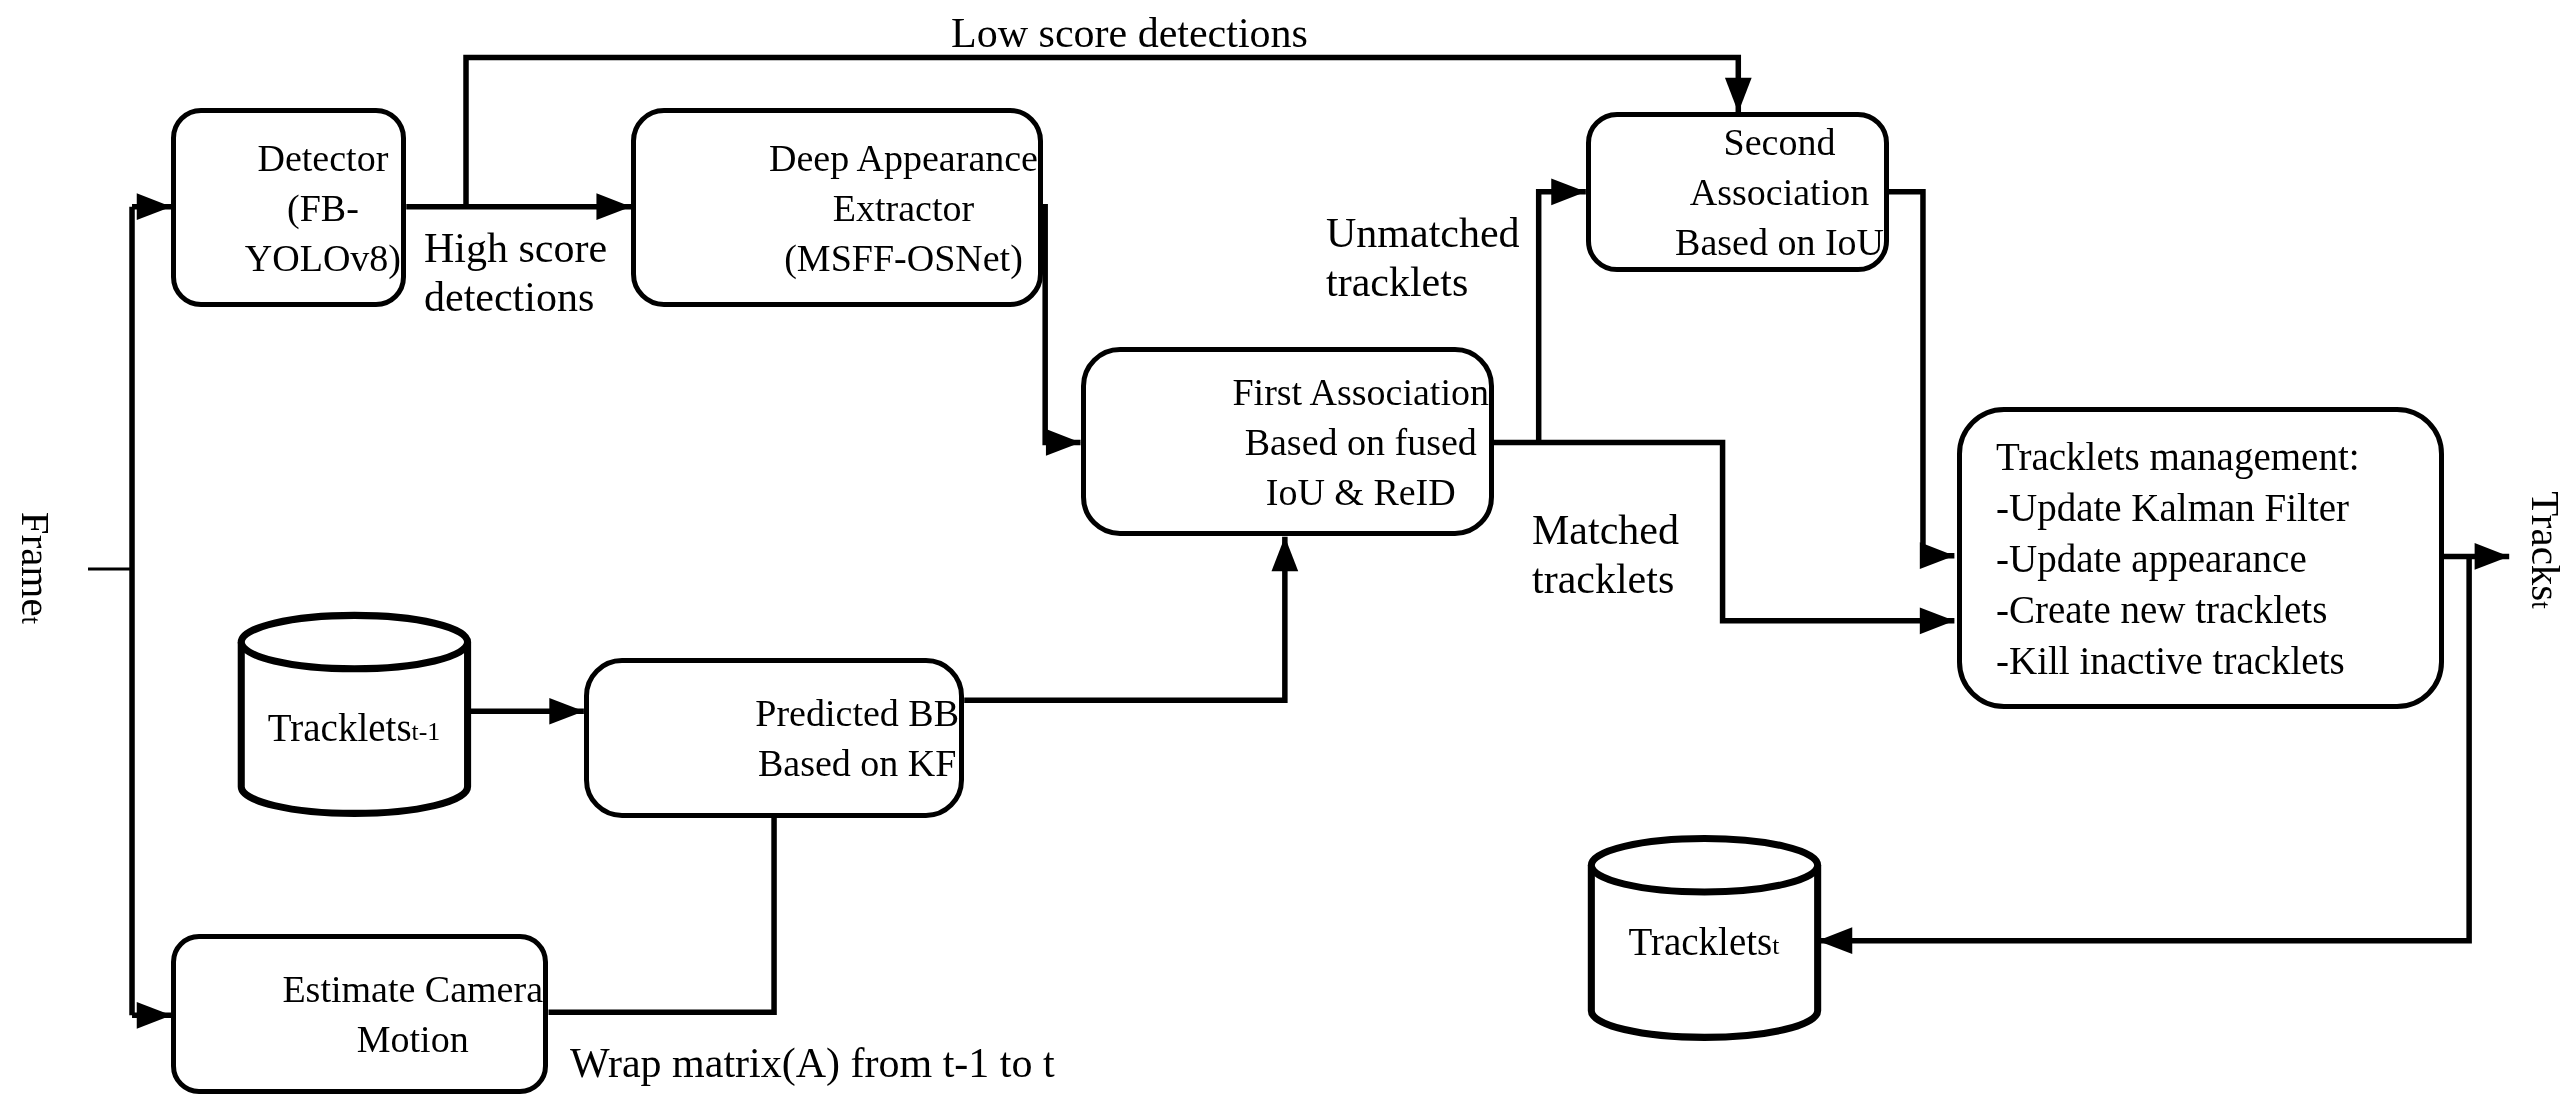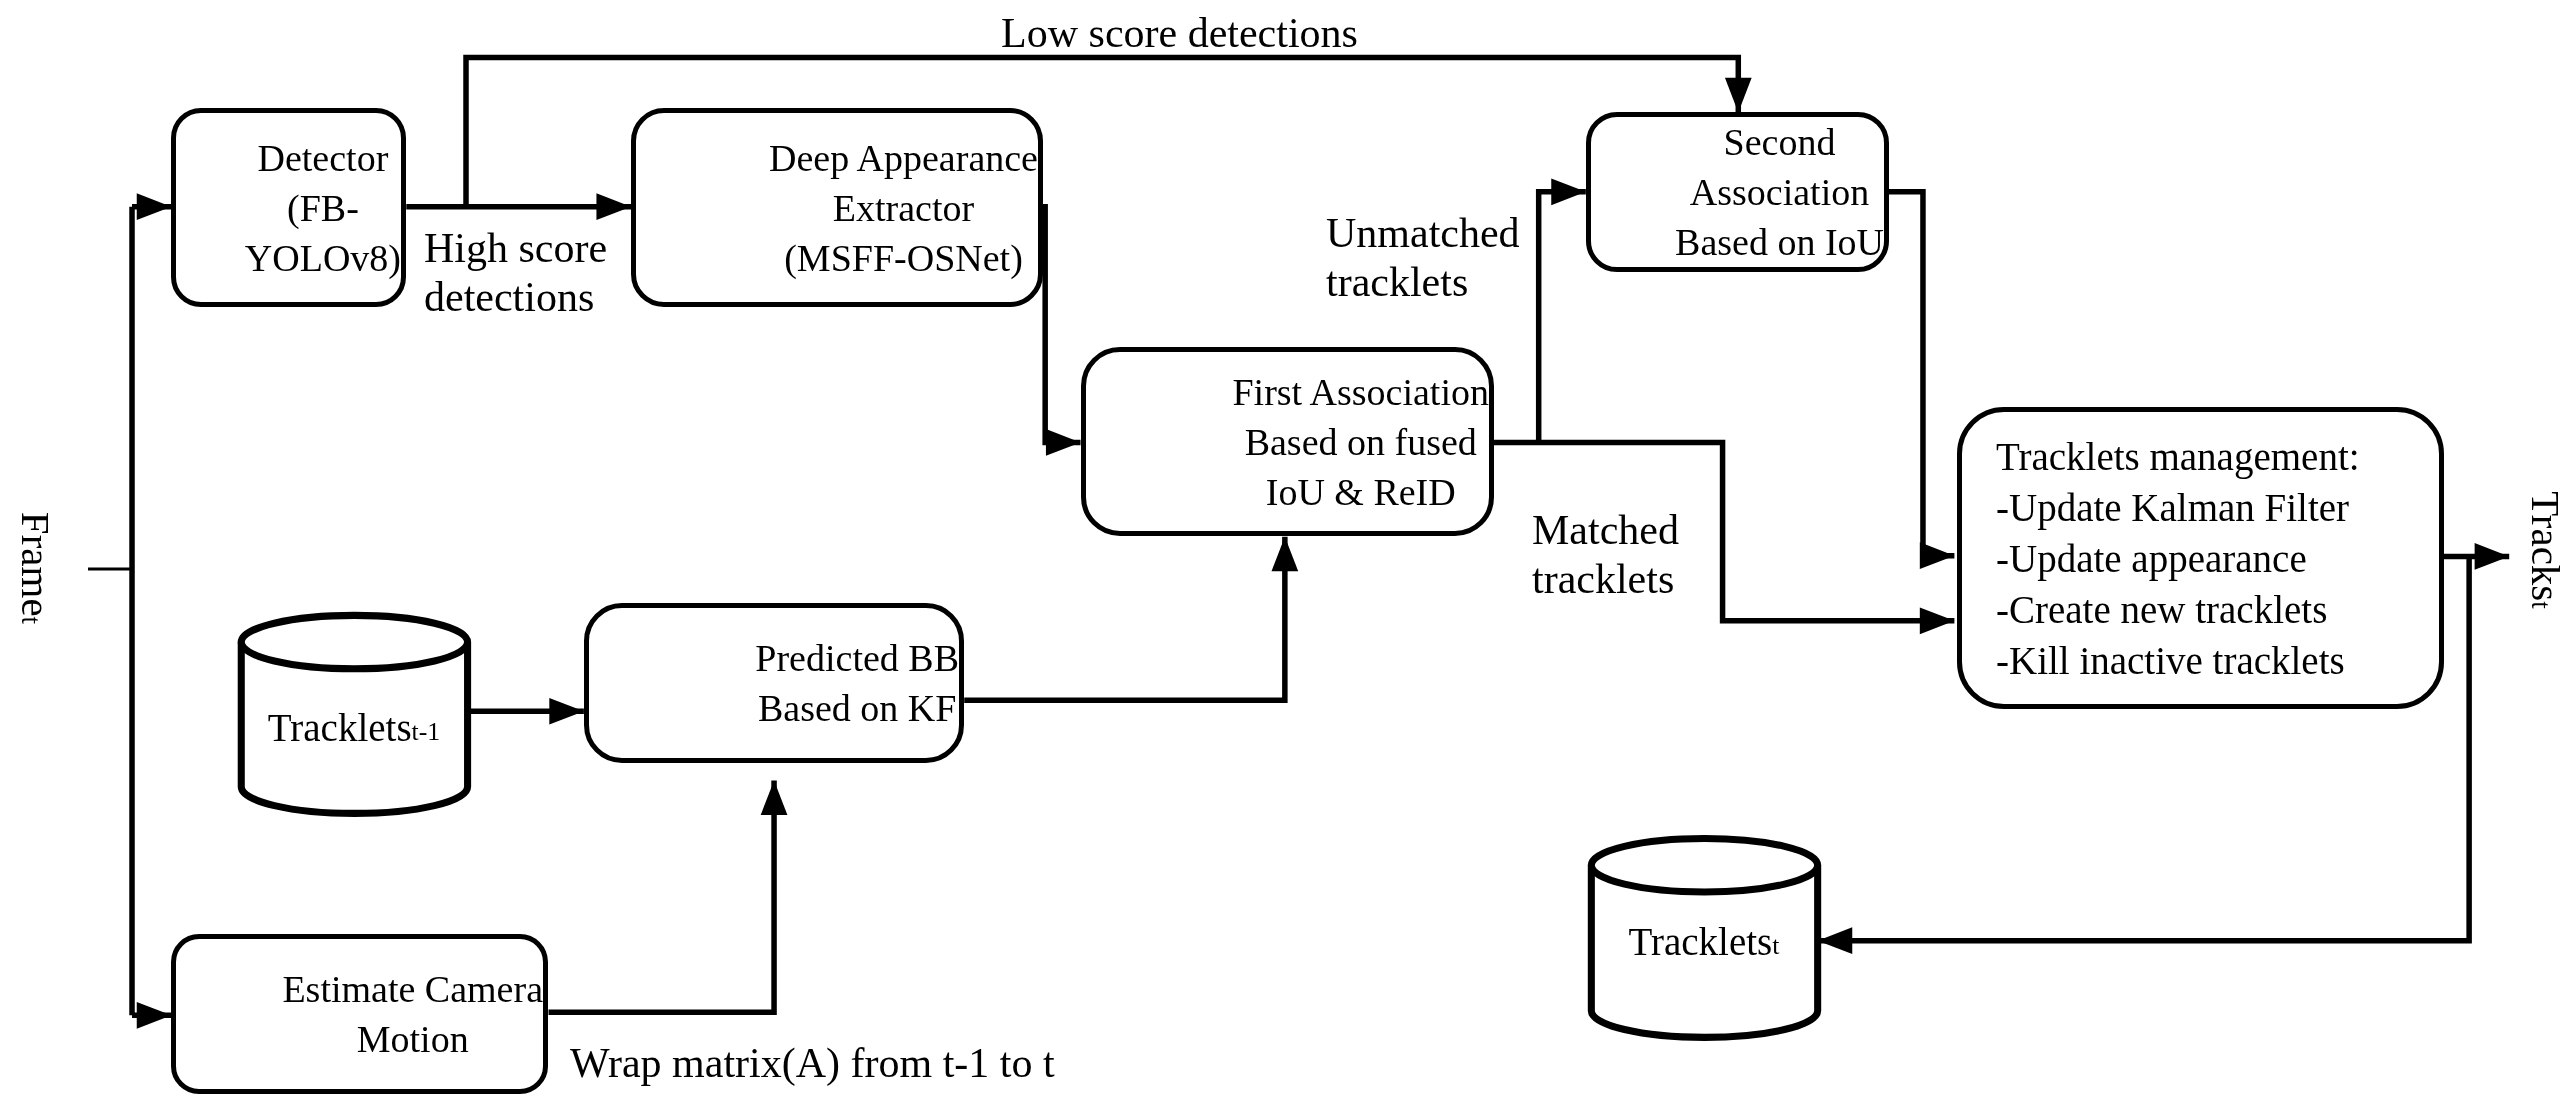--- a/index.html
+++ b/index.html
@@ -121,40 +121,40 @@
   </div>
 
   <div class="node left-align" style="left:1957px;top:407px;width:487px;height:302px;border-radius:47px;padding-left:34px;font-size:39px;line-height:51px;">
     <span>Tracklets management:
 -Update Kalman Filter
 -Update appearance
 -Create new tracklets
 -Kill inactive tracklets</span>
   </div>
 
-  <div class="node" style="left:584px;top:603px;width:380px;height:160px;border-radius:38px;">
+  <div class="node" style="left:584px;top:658px;width:380px;height:160px;border-radius:38px;">
     <span>Predicted BB
 Based on KF</span>
   </div>
 
   <div class="node" style="left:171px;top:934px;width:377px;height:160px;border-radius:28px;">
     <span>Estimate Camera
 Motion</span>
   </div>
 
   <div class="cyl-label" style="left:241px;top:676px;width:226px;height:102px;">
     <span>Tracklets</span>
       <sub class="sb">t-1</sub>
   </div>
   <div class="cyl-label" style="left:1591px;top:890px;width:226px;height:102px;">
     <span>Tracklets</span>
       <sub class="sb">t</sub>
   </div>
 
-  <div class="elabel center" style="left:983px;top:9.4px;width:393px;">Low score detections</div>
+  <div class="elabel center" style="left:933px;top:9.4px;width:393px;">Low score detections</div>
 
   <div class="elabel" style="left:424px;top:224px;">High score
 detections</div>
 
   <div class="elabel" style="left:1326px;top:209px;">Unmatched
 tracklets</div>
 
   <div class="elabel" style="left:1532px;top:506px;">Matched
 tracklets</div>
 

